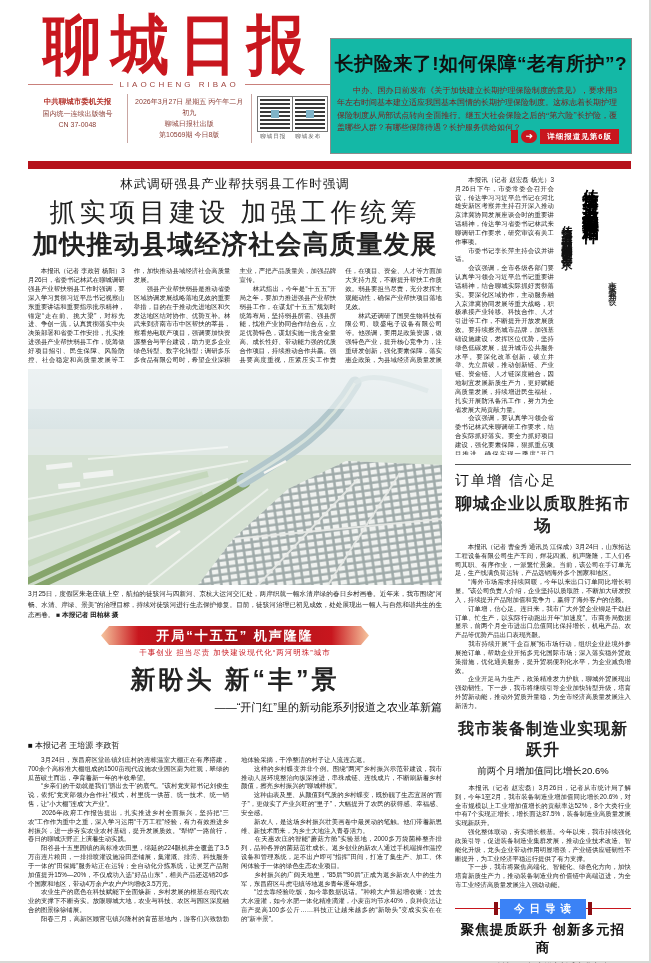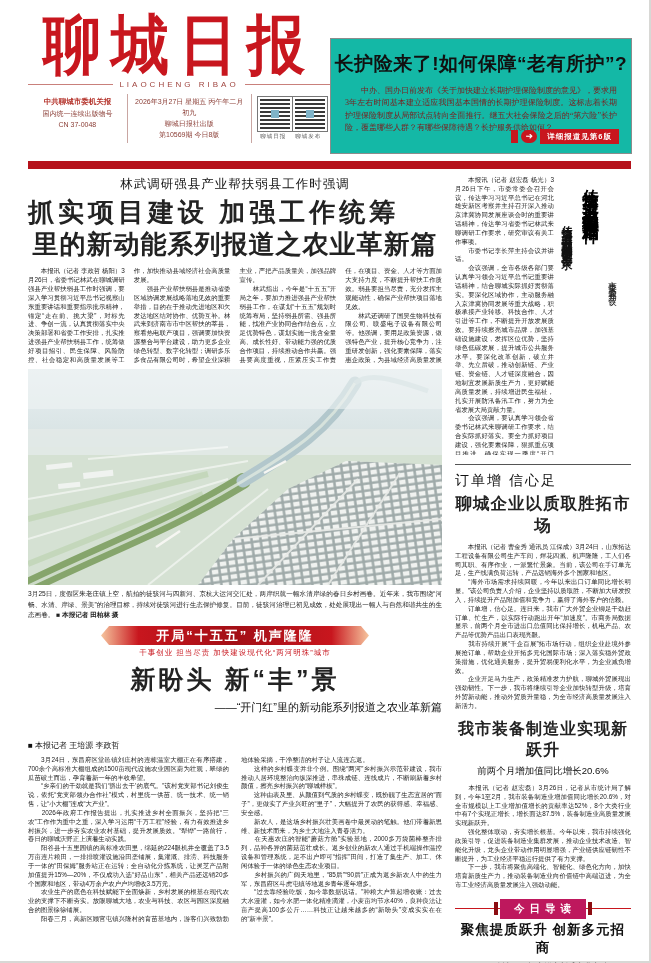--- a/index.html
+++ b/index.html
@@ -23,32 +23,32 @@
   .qr-box{width:30px;height:30px;background:
       repeating-linear-gradient(0deg,#3a3a3a 0 2px,#fff 2px 4px),
       repeating-linear-gradient(90deg,#3a3a3a 0 2px,#ffffff88 2px 4px);
       border:2px solid #fff;outline:1px solid #777;position:relative;}
   .qr-box::after{content:"";position:absolute;left:11px;top:11px;width:8px;height:8px;background:#7fb3c8;}
   .qr-label{font-size:5.5px;text-align:center;color:#555;margin-top:2px;letter-spacing:1px;white-space:nowrap;}
   
   .topbox{position:absolute;left:330px;top:38px;width:300px;height:114px;border:1px solid #8c8c8c;background:#14b8a6;}
   .topbox-head{font-size:19px;font-weight:bold;color:#111;text-align:center;margin-top:12px;letter-spacing:.5px;}
   .topbox-body{font-family:"Liberation Serif",serif;font-size:8px;line-height:1.55;color:#7b2020;
-               margin:8px 14px 0 14px;text-align:justify;text-indent:2em;}
+               margin:8px 14px 0 6px;text-align:justify;text-indent:2em;}
   .topbox-btn{position:absolute;right:12px;bottom:9px;display:flex;align-items:center;gap:3px;}
   .btn-bracket{width:7px;height:13px;background:#c8161e;}
   .btn-arrow{width:16px;height:13px;background:#c8161e;color:#fff;font-size:9px;line-height:13px;
              text-align:center;border-radius:7px;}
   .btn-label{background:#c8161e;color:#fff;font-size:7.5px;font-weight:bold;padding:2.5px 7px;letter-spacing:1px;}
   
   .redbar{position:absolute;left:28px;top:161px;width:603px;height:8px;background:#b5121b;}
   
   .lead{position:absolute;left:28px;top:176px;width:414px;}
   .lead-kicker{font-size:12.5px;text-align:center;color:#111;letter-spacing:1px;}
-  .lead-h1{font-size:26px;font-weight:bold;line-height:1.22;margin-top:4px;letter-spacing:4px;white-space:nowrap;}
+  .lead-h1{font-size:26px;font-weight:normal;text-align:center;line-height:1.22;margin-top:4px;letter-spacing:4px;white-space:nowrap;}
   .lead-h2{font-size:26px;font-weight:bold;text-align:center;line-height:1.22;letter-spacing:1px;white-space:nowrap;}
   .smalltext{font-size:6.4px;line-height:1.38;text-align:justify;color:#1d1d1d;white-space:pre-line;}
   .lead-body{margin-top:7px;height:104px;overflow:hidden;column-count:4;column-gap:9px;}
   
   .photo{position:absolute;left:28px;top:369px;width:414px;height:216px;overflow:hidden;background:#dfe7e3;}
   .caption{position:absolute;left:28px;top:589px;width:414px;height:31px;font-size:6.6px;line-height:1.6;
            text-align:justify;color:#222;}
   .caption .credit{font-weight:bold;}
   
   .feature{position:absolute;left:28px;top:626px;width:414px;}
@@ -72,21 +72,21 @@
   .r-divider{border:none;border-top:1px solid #555;margin:9px 0 7px 0;}
   .orders-kicker{font-size:14px;letter-spacing:2px;color:#111;}
   .orders-h{font-size:16.5px;font-weight:bold;text-align:center;margin-top:3px;letter-spacing:1px;}
   .orders-body{margin-top:6px;height:166px;overflow:hidden;}
   .equip-h{font-size:16px;font-weight:bold;text-align:center;margin-top:10px;letter-spacing:1px;}
   .equip-sub{font-size:9.5px;text-align:center;margin-top:4px;color:#111;}
   .equip-body{margin-top:6px;height:108px;overflow:hidden;}
   
   .guide{position:relative;margin-top:16px;border-top:1px solid #c8161e;padding-top:12px;}
   .guide-tab{position:absolute;top:-10px;left:50%;transform:translateX(-50%);
-             background:#be185d;color:#fff;font-size:10.5px;font-weight:bold;letter-spacing:5px;
+             background:#3b82f6;color:#fff;font-size:10.5px;font-weight:bold;letter-spacing:5px;
              padding:3px 10px 3px 14px;white-space:nowrap;}
   .guide-tab::before,.guide-tab::after{content:"";position:absolute;top:3px;width:4px;height:13px;background:#8c0d12;}
   .guide-tab::before{left:-6px;} .guide-tab::after{right:-6px;}
   .guide-h{font-size:13.5px;font-weight:bold;text-align:center;letter-spacing:1px;color:#111;}
   .guide-sub{font-size:8px;text-align:center;color:#444;margin-top:4px;}
 </style>
 </head>
 <body>
 
 <div class="page">
@@ -130,21 +130,21 @@
       <span class="btn-arrow">➜</span>
       <span class="btn-label">详细报道见第6版</span>
     </div>
   </div>
 
   <div class="redbar"></div>
 
   <div class="lead">
     <div class="lead-kicker">林武调研强县产业帮扶弱县工作时强调</div>
     <div class="lead-h1">抓实项目建设 加强工作统筹</div>
-    <div class="lead-h2">里的新动能系列报道之农业革新篇</div>
+    <div class="lead-h2">加快推动县域经济社会高质量发展</div>
     <div class="lead-body smalltext">　　本报讯（记者 李政哲 杨阳）3月26日，省委书记林武在聊城调研强县产业帮扶弱县工作时强调，要深入学习贯彻习近平总书记视察山东重要讲话和重要指示批示精神，锚定“走在前、挑大梁”，对标先进、争创一流，认真贯彻落实中央决策部署和省委工作安排，扎实推进强县产业帮扶弱县工作，统筹做好项目招引、民生保障、风险防控、社会稳定和高质量发展等工作，加快推动县域经济社会高质量发展。
 　　强县产业帮扶弱县是推动省委区域协调发展战略落地见效的重要举措，目的在于推动先进地区和欠发达地区结对协作、优势互补。林武来到济南市市中区帮扶的莘县，察看热电联产项目，强调要加快资源整合与平台建设，助力更多企业绿色转型、数字化转型；调研多乐多食品有限公司时，希望企业深耕主业，严把产品质量关，加强品牌宣传。
 　　林武指出，今年是“十五五”开局之年，要加力推进强县产业帮扶弱县工作，在谋划“十五五”规划时统筹布局，坚持弱县所需、强县所能，找准产业协同合作结合点，立足优势特色，谋划实施一批含金量高、成长性好、带动能力强的优质合作项目，持续推动合作共赢。强县要高度重视，压紧压实工作责任，在项目、资金、人才等方面加大支持力度，不断提升帮扶工作质效。弱县要担当尽责，充分发挥主观能动性，确保产业帮扶项目落地见效。
 　　林武还调研了国昊生物科技有限公司、联盛电子设备有限公司等。他强调，要用足政策资源，做强特色产业，提升核心竞争力，注重研发创新，强化要素保障，落实惠企政策，为县域经济高质量发展提供有力支撑。
 　　省委常委、秘书长单义，省直有关部门主要负责同志，市委书记李长萍，市委常委、秘书长王刚，有关县（市、区）负责人参加。</div>
   </div>
 
   <div class="photo">
     <svg width="414" height="216" viewBox="0 0 414 216" xmlns="http://www.w3.org/2000/svg">
       <defs>

